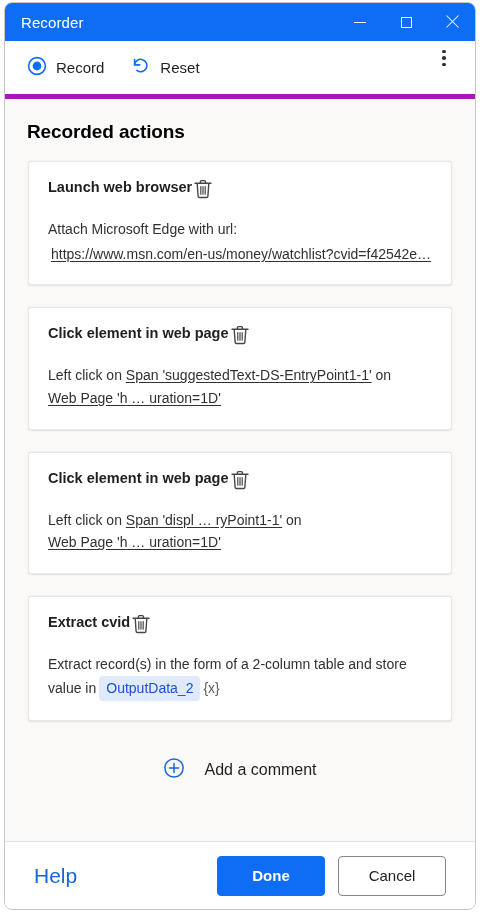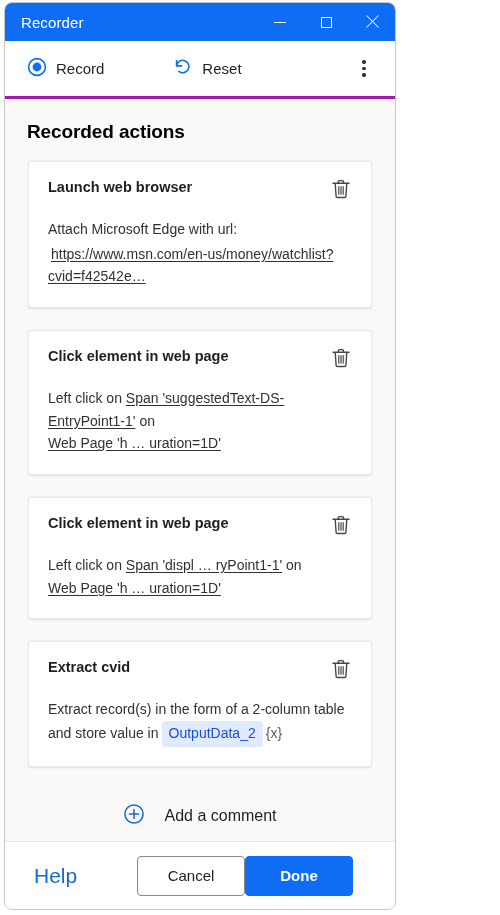--- a/index.html
+++ b/index.html
@@ -12,21 +12,21 @@
     height: 915px;
     overflow: hidden;
     font-family: "Liberation Sans", sans-serif;
     -webkit-font-smoothing: antialiased;
   }
 
   .window {
     position: absolute;
     left: 4px;
     top: 2px;
-    width: 392px;
+    width: 472px;
     height: 908px;
     border: 1px solid #c8c6c4;
     border-radius: 8px;
     background: #ffffff;
     box-sizing: border-box;
     overflow: hidden;
     display: flex;
     flex-direction: column;
   }
 
@@ -73,26 +73,24 @@
     border-top: 1.7px solid #ffffff;
   }
   .glyph-close::before { transform: rotate(45deg); }
   .glyph-close::after  { transform: rotate(-45deg); }
 
   
   .toolbar {
     flex: 0 0 58px;
     height: 58px;
     background: #ffffff;
-    border-bottom: 3px solid #a21caf;
-    display: flex;
-    align-items: center;
+    border-bottom: 5px solid #a21caf;
+    display: flex;
     padding: 0 14px 0 16px;
     box-sizing: border-box;
-    gap: 42px;
   }
   .tb-item {
     display: flex;
     align-items: center;
     gap: 9px;
     padding: 6px 10px 6px 6px;
     border-radius: 4px;
     cursor: default;
   }
   .tb-label {
@@ -137,21 +135,20 @@
     border: 1px solid #ebe9e7;
     border-radius: 3px;
     box-shadow: 0 .6px 1.8px rgba(0,0,0,.10), 0 .1px .3px rgba(0,0,0,.07);
     padding: 17px 19px 19px 19px;
     margin-bottom: 22px;
     position: relative;
   }
   .card-head {
     display: flex;
     align-items: flex-start;
-    justify-content: space-between;
   }
   .card-title {
     font-size: 14.5px;
     font-weight: bold;
     color: #201f1e;
     line-height: 1.2;
   }
   .trash {
     width: 22px; height: 24px;
     flex: 0 0 22px;
@@ -387,17 +384,17 @@
         </svg>
       </span>
       <span class="add-comment-label">Add a comment</span>
     </div>
 
   </div>
 
   <div class="footer">
     <a class="help-link" href="#">Help</a>
     <div class="footer-spacer"></div>
+    <button class="btn btn-primary">Done</button>
     <button class="btn btn-secondary">Cancel</button>
-    <button class="btn btn-primary">Done</button>
   </div>
 
 </div>
 
 </body></html>

